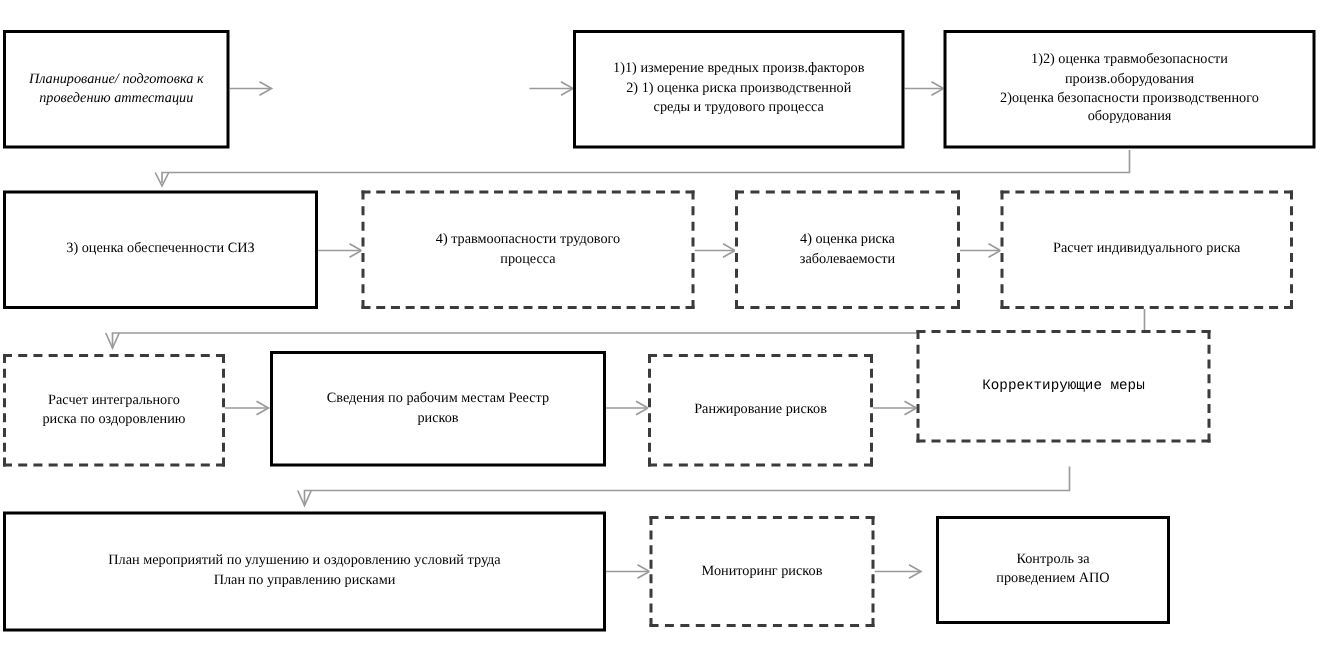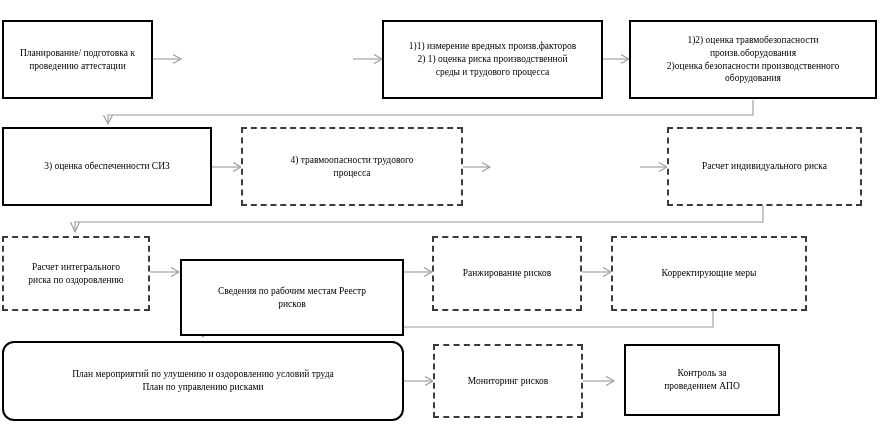--- a/index.html
+++ b/index.html
@@ -123,21 +123,21 @@
     <g>
       <line x1="404" y1="381" x2="432" y2="381"></line>
       <polyline class="arrowhead" points="425,376.5 433,381 425,385.5"></polyline>
     </g>
     <g>
       <line x1="583" y1="381" x2="613" y2="381"></line>
       <polyline class="arrowhead" points="606,376.5 614,381 606,385.5"></polyline>
     </g>
   </svg>
 
-  <div class="node solid" style="left:2px; top:20px; width:151px; height:79px;">
+  <div class="node solid" style="left:2px; top:20px; width:151px; height:79px;font-style:italic;">
     <span class="label">Планирование/ подготовка к
 проведению аттестации</span>
   </div>
 
 
   <div class="node solid" style="left:382px; top:20px; width:221px; height:79px;">
     <span class="label">1)1) измерение вредных произв.факторов
 2) 1) оценка  риска производственной
 среды и трудового процесса</span>
   </div>
@@ -151,44 +151,48 @@
 
   <div class="node solid" style="left:2px; top:127px; width:210px; height:79px;">
     <span class="label">3) оценка обеспеченности СИЗ</span>
   </div>
 
   <div class="node dashed" style="left:241px; top:127px; width:222px; height:79px;">
     <span class="label">4) травмоопасности трудового
 процесса</span>
   </div>
 
+  <div class="node dashed" style="left:490px; top:127px; width:150px; height:79px;">
+    <span class="label">4) оценка риска
+заболеваемости</span>
+  </div>
 
   <div class="node dashed" style="left:667px; top:127px; width:195px; height:79px;">
     <span class="label">Расчет индивидуального  риска</span>
   </div>
 
   <div class="node dashed" style="left:2px; top:236px; width:148px; height:75px;">
     <span class="label">Расчет интегрального
 риска по оздоровлению</span>
   </div>
 
-  <div class="node solid" style="left:180px; top:234px; width:224px; height:77px;margin-top:25px;">
+  <div class="node solid" style="left:180px; top:234px; width:224px; height:77px;">
     <span class="label">Сведения по рабочим местам Реестр
 рисков</span>
   </div>
 
   <div class="node dashed" style="left:432px; top:236px; width:150px; height:75px;">
     <span class="label">Ранжирование рисков</span>
   </div>
 
-  <div class="node dashed" style="left:611px; top:236px; width:196px; height:75px;">
+  <div class="node dashed" style="left:611px; top:220px; width:196px; height:75px;font-family:Liberation Mono, monospace;">
     <span class="label">Корректирующие меры</span>
   </div>
 
-  <div class="node solid" style="left:2px; top:341px; width:402px; height:80px;border-radius:12px;">
+  <div class="node solid" style="left:2px; top:341px; width:402px; height:80px;">
     <span class="label">План мероприятий по улушению и оздоровлению условий труда
 План по управлению рисками</span>
   </div>
 
   <div class="node dashed" style="left:433px; top:344px; width:150px; height:74px;">
     <span class="label">Мониторинг рисков</span>
   </div>
 
   <div class="node solid" style="left:624px; top:344px; width:156px; height:72px;">
     <span class="label">Контроль за

